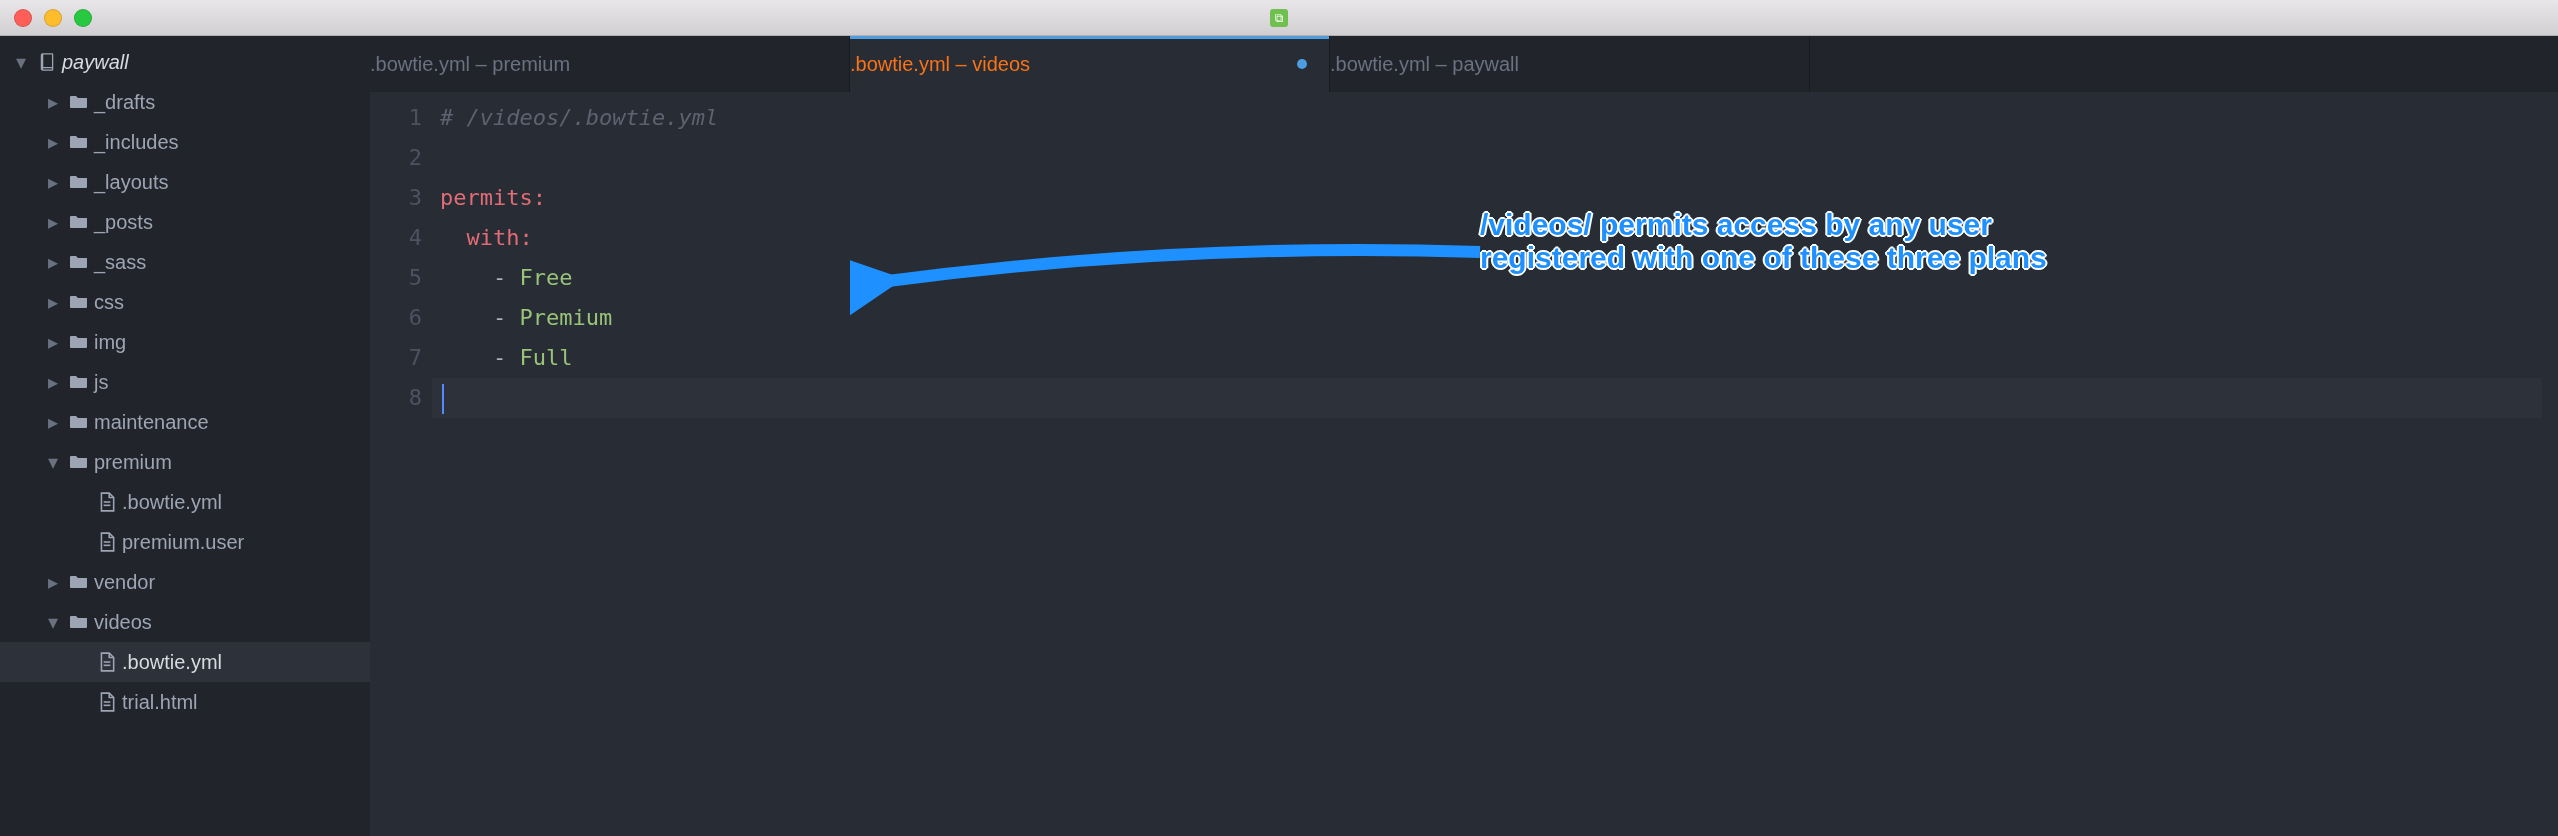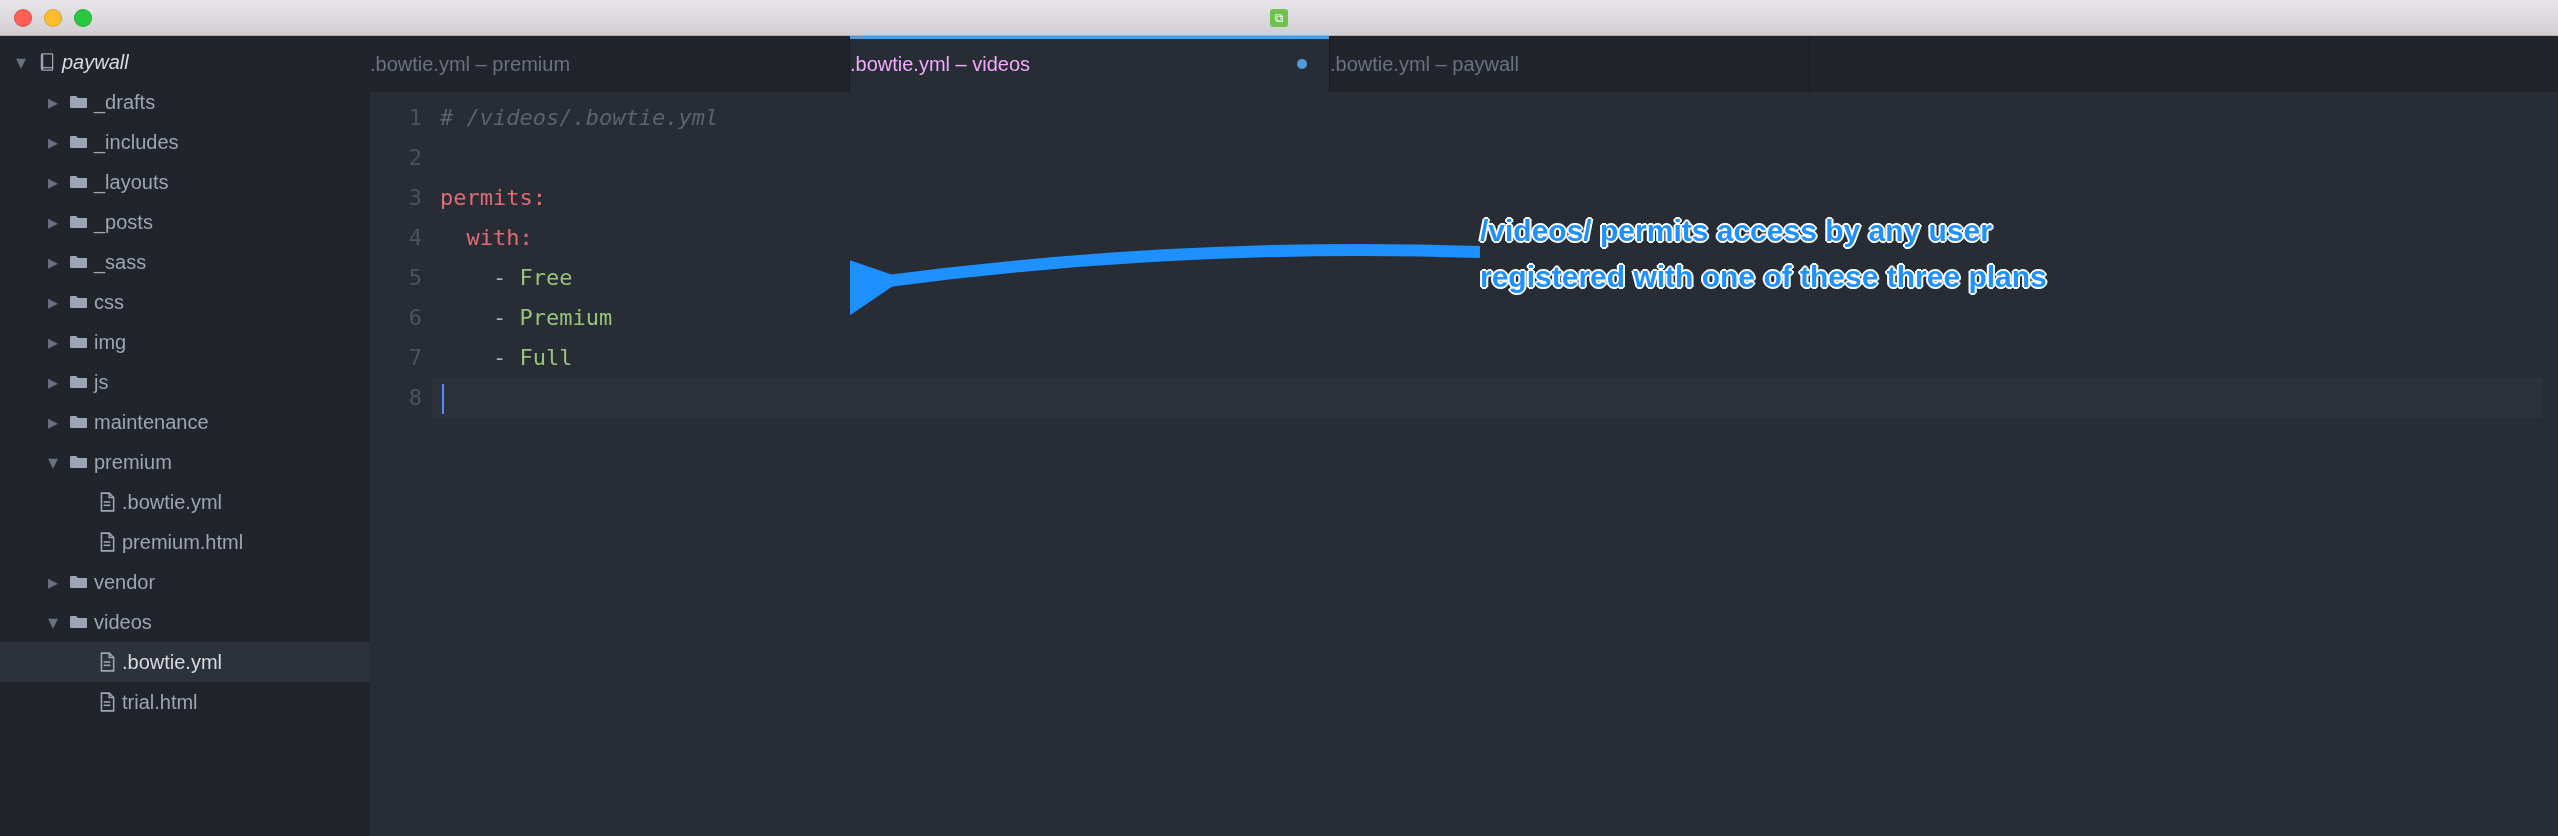--- a/index.html
+++ b/index.html
@@ -76,21 +76,21 @@
     flex: 0 0 480px;
     display:flex; align-items:center; justify-content:flex-start;
     font-size: 20px;
     color:#6a7180;
     border-right: 1px solid #181a1f;
     position: relative;
     cursor: default;
   }
   .tab.active {
     background:#282c34;
-    color:#f0abfc;
+    color:#f97316;
   }
   .tab.active::before {
     content:"";
     position:absolute; top:0; left:0; right:0; height:3px;
     background:#4d9de0;
   }
   .tab .dot {
     width:10px; height:10px; border-radius:50%;
     background:#4d9de0;
     position:absolute; right:22px;
@@ -141,21 +141,21 @@
     left: 480px; top: 130px;
     width: 1400px; height: 160px;
     pointer-events: none;
   }
   .annotation-text {
     position:absolute;
     left: 1110px; top: 116px;
     font-family: "Helvetica Neue", Arial, sans-serif;
     font-size: 30px;
     font-weight: 700;
-    line-height: 46px;
+    line-height: 33px;
     color: #1e90ff;
     text-shadow:
       -1px -1px 0 #fff, 1px -1px 0 #fff, -1px 1px 0 #fff, 1px 1px 0 #fff,
       0 -2px 0 #fff, 0 2px 0 #fff, -2px 0 0 #fff, 2px 0 0 #fff;
     white-space: pre;
   }
 </style>
 </head>
 <body>
 
@@ -301,21 +301,21 @@
           <span class="indent" style="width: 66px;"></span>
           <span class="chev">&nbsp;</span>
           <span class="ico file-ico-s">
             <svg width="16" height="20" viewBox="0 0 14 18" fill="none" stroke="#9da5b4" stroke-width="1.4">
               <path d="M2 1h7l4 4v12H2z"></path>
               <path d="M9 1v4h4"></path>
               <line x1="4" y1="9" x2="10" y2="9"></line>
               <line x1="4" y1="12" x2="10" y2="12"></line>
             </svg>
           </span>
-          <span class="label">premium.html</span>
+          <span class="label">premium.user</span>
         </div>
         <div class="tree-row">
           <span class="indent" style="width: 38px;"></span>
           <span class="chev">▸</span>
           <span class="ico folder-ico">
             <svg width="20" height="16" viewBox="0 0 20 16" fill="#9da5b4">
               <path d="M2 2h5l2 2h9v9a1 1 0 0 1-1 1H2a1 1 0 0 1-1-1V3a1 1 0 0 1 1-1z"></path>
             </svg>
           </span>
           <span class="label">vendor</span>

